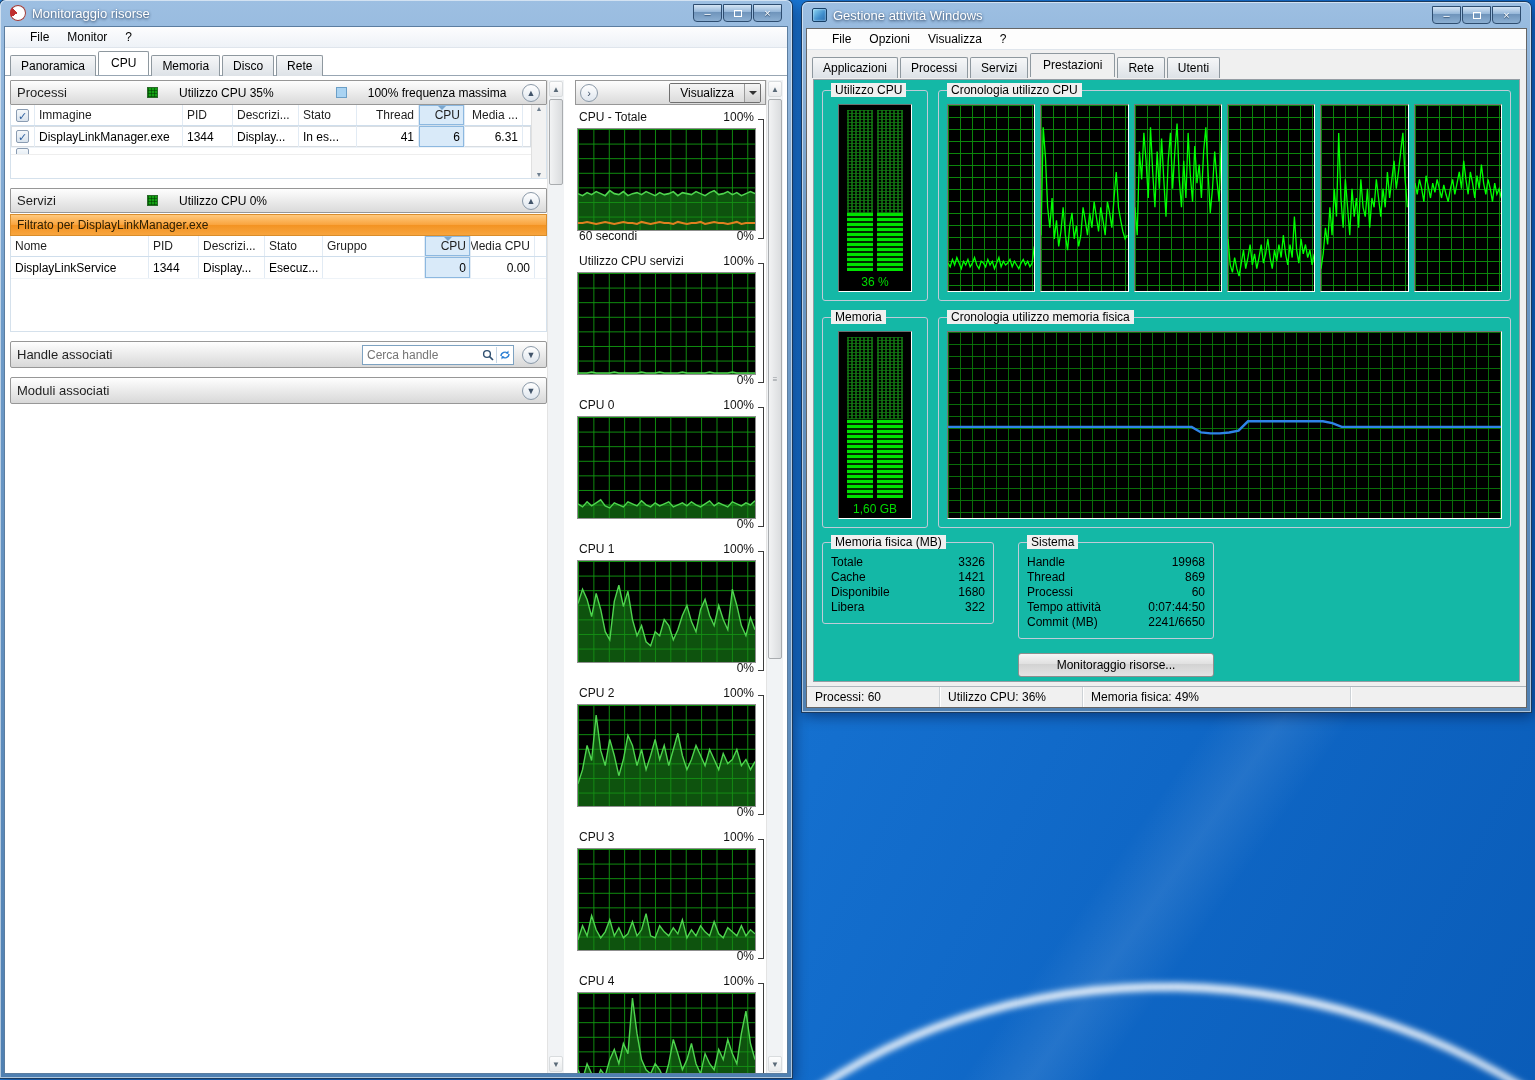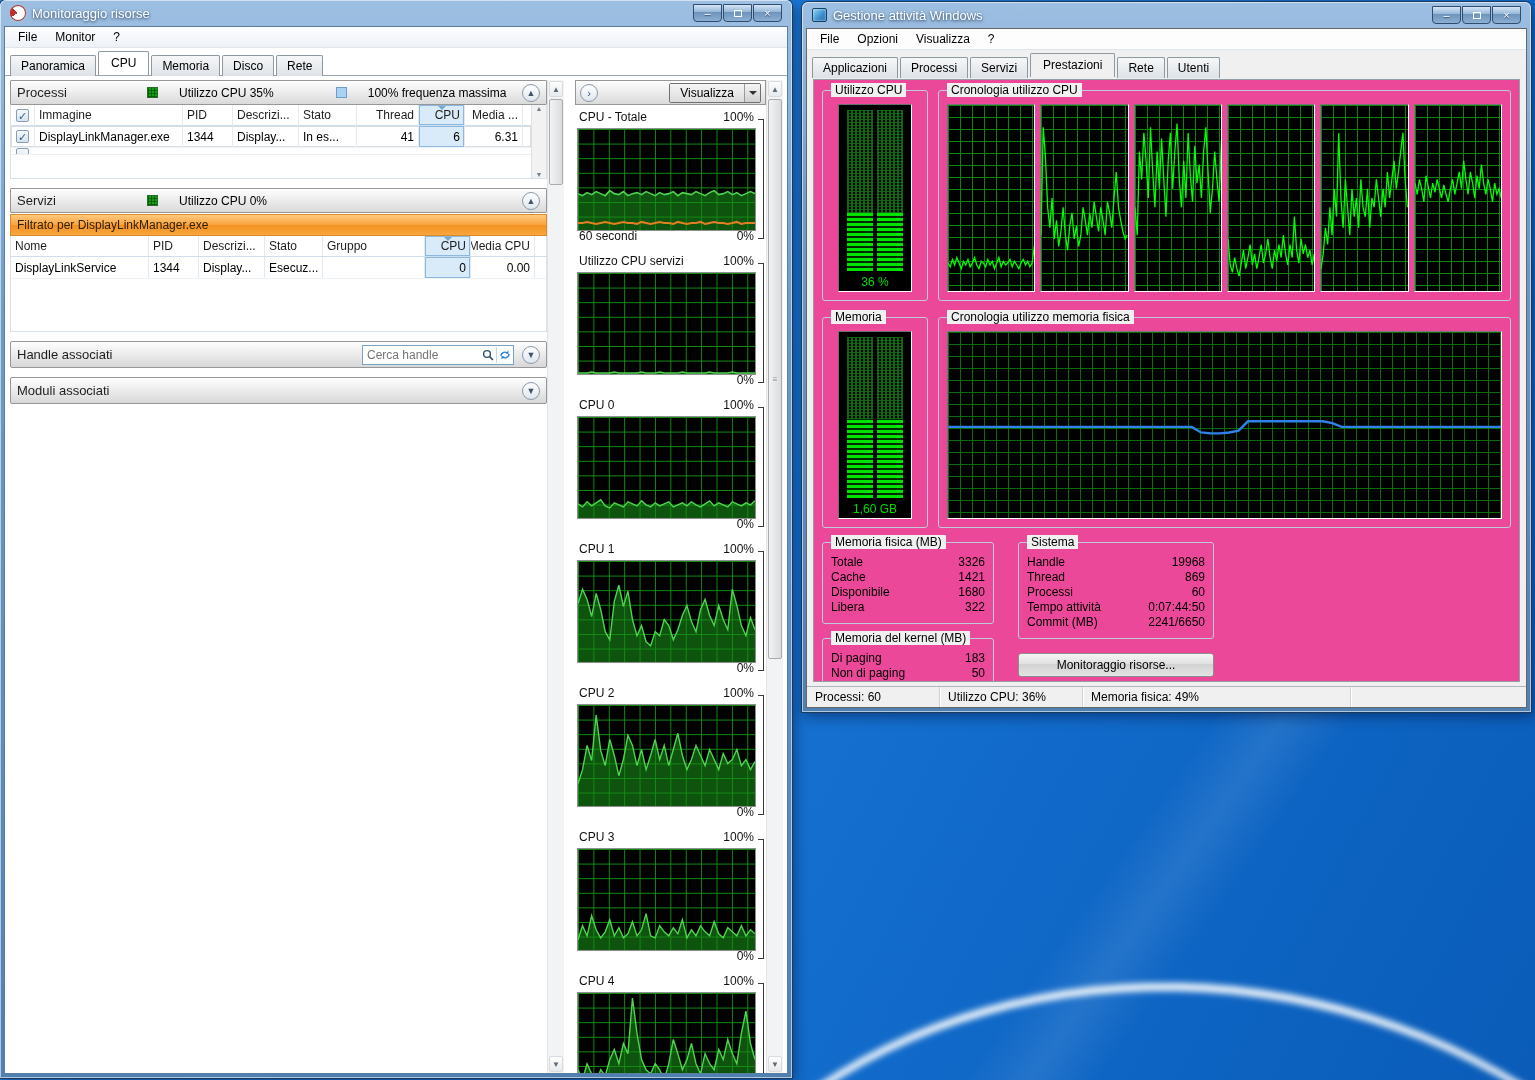--- a/index.html
+++ b/index.html
@@ -23,21 +23,21 @@
               font-size:13px; text-shadow:0 1px 3px rgba(10,30,60,.9); }
   .capbtns { margin-left:auto; display:flex; }
   .cb { width:29px; height:18px; margin-left:1px; border:1px solid #2e4d70; border-radius:0 0 4px 4px;
         background:linear-gradient(#cfe0f2,#8fb2d6 45%,#6география0 46%,#86a9cd); background:linear-gradient(#cfe0f2,#8fb2d6 45%,#67` 46%,#86a9cd);
         background:linear-gradient(#d5e4f4,#93b5d8 45%,#6f94bb 46%,#8cafd2);
         color:#fff; font-size:11px; line-height:16px; text-align:center; text-shadow:0 1px 1px #2c4a6b; }
   .cb .maxbox { display:inline-block; width:8px; height:7px; border:1px solid #fff; margin-top:5px; }
   .client { flex:1; background:#fff; border:1px solid #5b7da0; display:flex; flex-direction:column; overflow:hidden; }
 
   .menubar { height:21px; background:linear-gradient(#fdfdfe,#eef2f7); border-bottom:1px solid #dfe5ec;
-             display:flex; align-items:center; padding-left:4px; }
+             display:flex; align-items:center; padding-left:16px; }
   .menubar span { padding:2px 9px; }
   .tabstrip { display:flex; align-items:flex-end; padding:3px 0 0 5px; height:27px; background:#fff; }
   .tabstrip.gray { background:#f0f0f0; }
   .tab { border:1px solid #8e989f; border-bottom:none; border-radius:2px 2px 0 0; padding:3px 10px 3px;
          background:linear-gradient(#f6f7f8,#dde2e7); margin-right:2px; position:relative; top:1px; }
   .tab.active { background:#fff; padding:4px 12px 5px; top:0; z-index:2; }
   .tm .tab.active { background:#f0f0f0; }
 
   
   #rm { left:0; top:0; width:792px; height:1078px; }
@@ -103,21 +103,21 @@
   .gchart { position:relative; height:103px; border:1px solid #8f8f8f; overflow:hidden; }
   .grid-rm { background-color:#000;
     background-image:linear-gradient(to right,rgba(16,150,16,.95) 1px,transparent 1px),linear-gradient(to bottom,rgba(16,150,16,.95) 1px,transparent 1px);
     background-size:15.4px 14.6px; }
   .gchart svg, .tmpanel svg { position:absolute; inset:0; width:100%; height:100%; }
 
   
   #tm { left:802px; top:2px; width:729px; height:710px; }
   #tm .client { background:#f0f0f0; border-color:#666; }
   #tm .menubar { background:#fdfdfd; }
-  .page { margin:2px 6px 0 6px; border:1px solid #959da4; background:#ec4899; padding:10px 8px 6px; flex:1; overflow:hidden; }
+  .page { margin:2px 6px 0 6px; border:1px solid #959da4; background:#14b8a6; padding:10px 8px 6px; flex:1; overflow:hidden; }
   .row1, .row2 { display:flex; gap:10px; }
   .gbox { position:relative; border:1px solid #bfcbd8; border-radius:3px; padding:12px 8px 8px; }
   .gbox > .gbox-title { position:absolute; top:-8px; left:8px; background:#f0f0f0; padding:0 4px; font-size:12px; }
   .gbox.meterbox { width:106px; }
   .gbox.histbox { flex:1; }
   .meter { width:74px; height:188px; margin:1px auto 0; background:#000; border:1px solid; border-color:#6f6f6f #fff #fff #6f6f6f;
            position:relative; display:flex; gap:4px; justify-content:center; padding:5px 5px 20px; }
   .mcol { width:26px; display:flex; flex-direction:column; }
   .mdim { flex:1; background-color:#000;
     background-image:repeating-linear-gradient(0deg,rgba(18,120,18,.8) 0 1px,transparent 1px 3px),
@@ -559,31 +559,20 @@
               </div>
             <div class="inforow">
                 <span>Disponibile</span>
                 <span>1680</span>
               </div>
             <div class="inforow">
                 <span>Libera</span>
                 <span>322</span>
               </div>
           </div>
-          <div class="gbox">
-            <span class="gbox-title">Memoria del kernel (MB)</span>
-            <div class="inforow">
-                <span>Di paging</span>
-                <span>183</span>
-              </div>
-            <div class="inforow">
-                <span>Non di paging</span>
-                <span>50</span>
-              </div>
-          </div>
         </div>
         <div class="col-r">
           <div class="gbox">
             <span class="gbox-title">Sistema</span>
             <div class="inforow">
                 <span>Handle</span>
                 <span>19968</span>
               </div>
             <div class="inforow">
                 <span>Thread</span>

